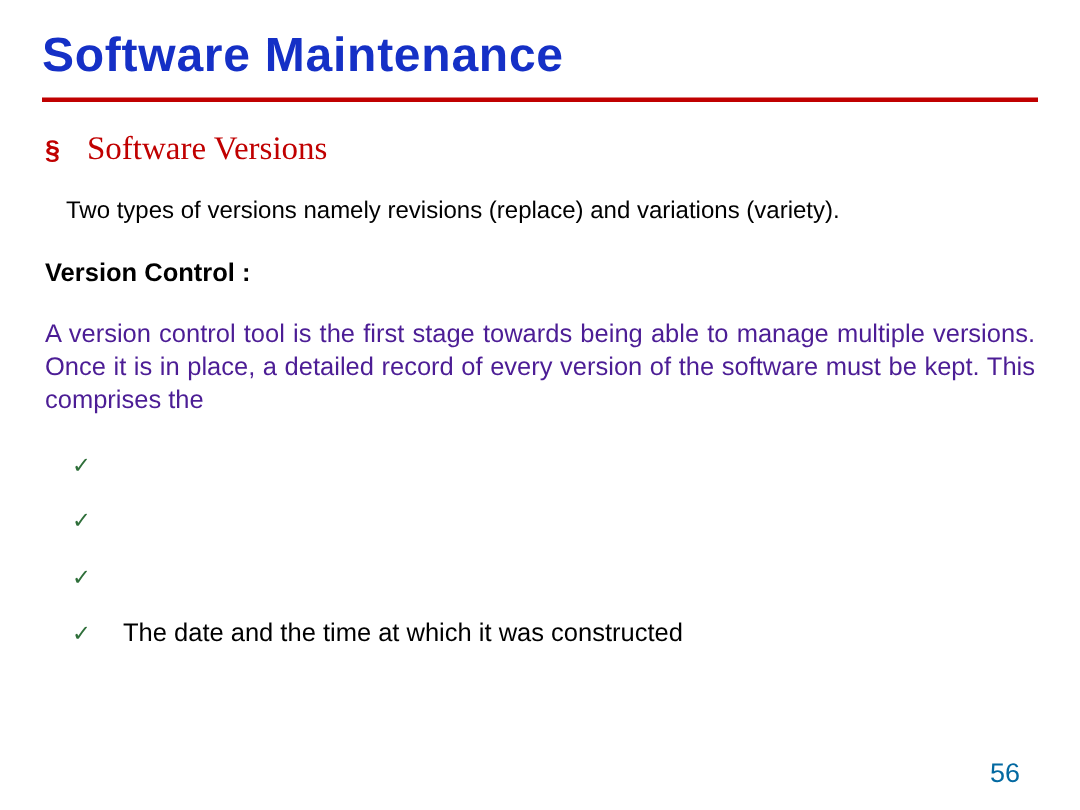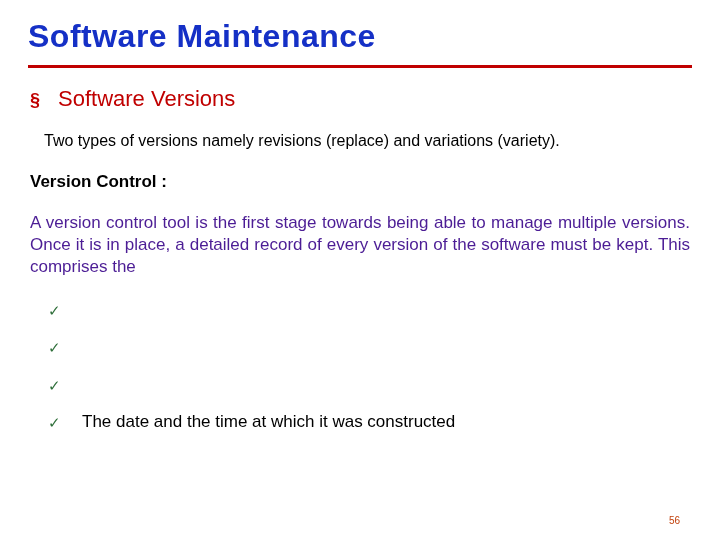--- a/index.html
+++ b/index.html
@@ -39,20 +39,21 @@
       width: 30px;
       flex-shrink: 0;
       text-align: left;
       padding-left: 2px;
       font-weight: 700;
     }
     .section-heading {
       color: #c00000;
       font-size: 22px;
       font-weight: 400;
+      font-family: Liberation Serif, serif;
     }
     .intro {
       font-size: 16px;
       color: #000;
       margin: 0 2px 22px 16px;
     }
     .vc-label {
       font-size: 17px;
       font-weight: 700;
       color: #000;
@@ -81,22 +82,22 @@
       color: #2f6f3a;
       font-size: 15px;
       width: 34px;
       flex-shrink: 0;
       padding-top: 2px;
     }
     .page-number {
       position: absolute;
       bottom: 14px;
       right: 40px;
-      font-size: 10px;
-      color: #c2410c;
+      font-size: 18px;
+      color: #0369a1;
     }
   </style>
 </head>
 <body>
 
 <h1 class="title">Software Maintenance</h1>
 <hr class="rule">
 
 <div class="section-row">
   <span class="square-bullet">§</span>

